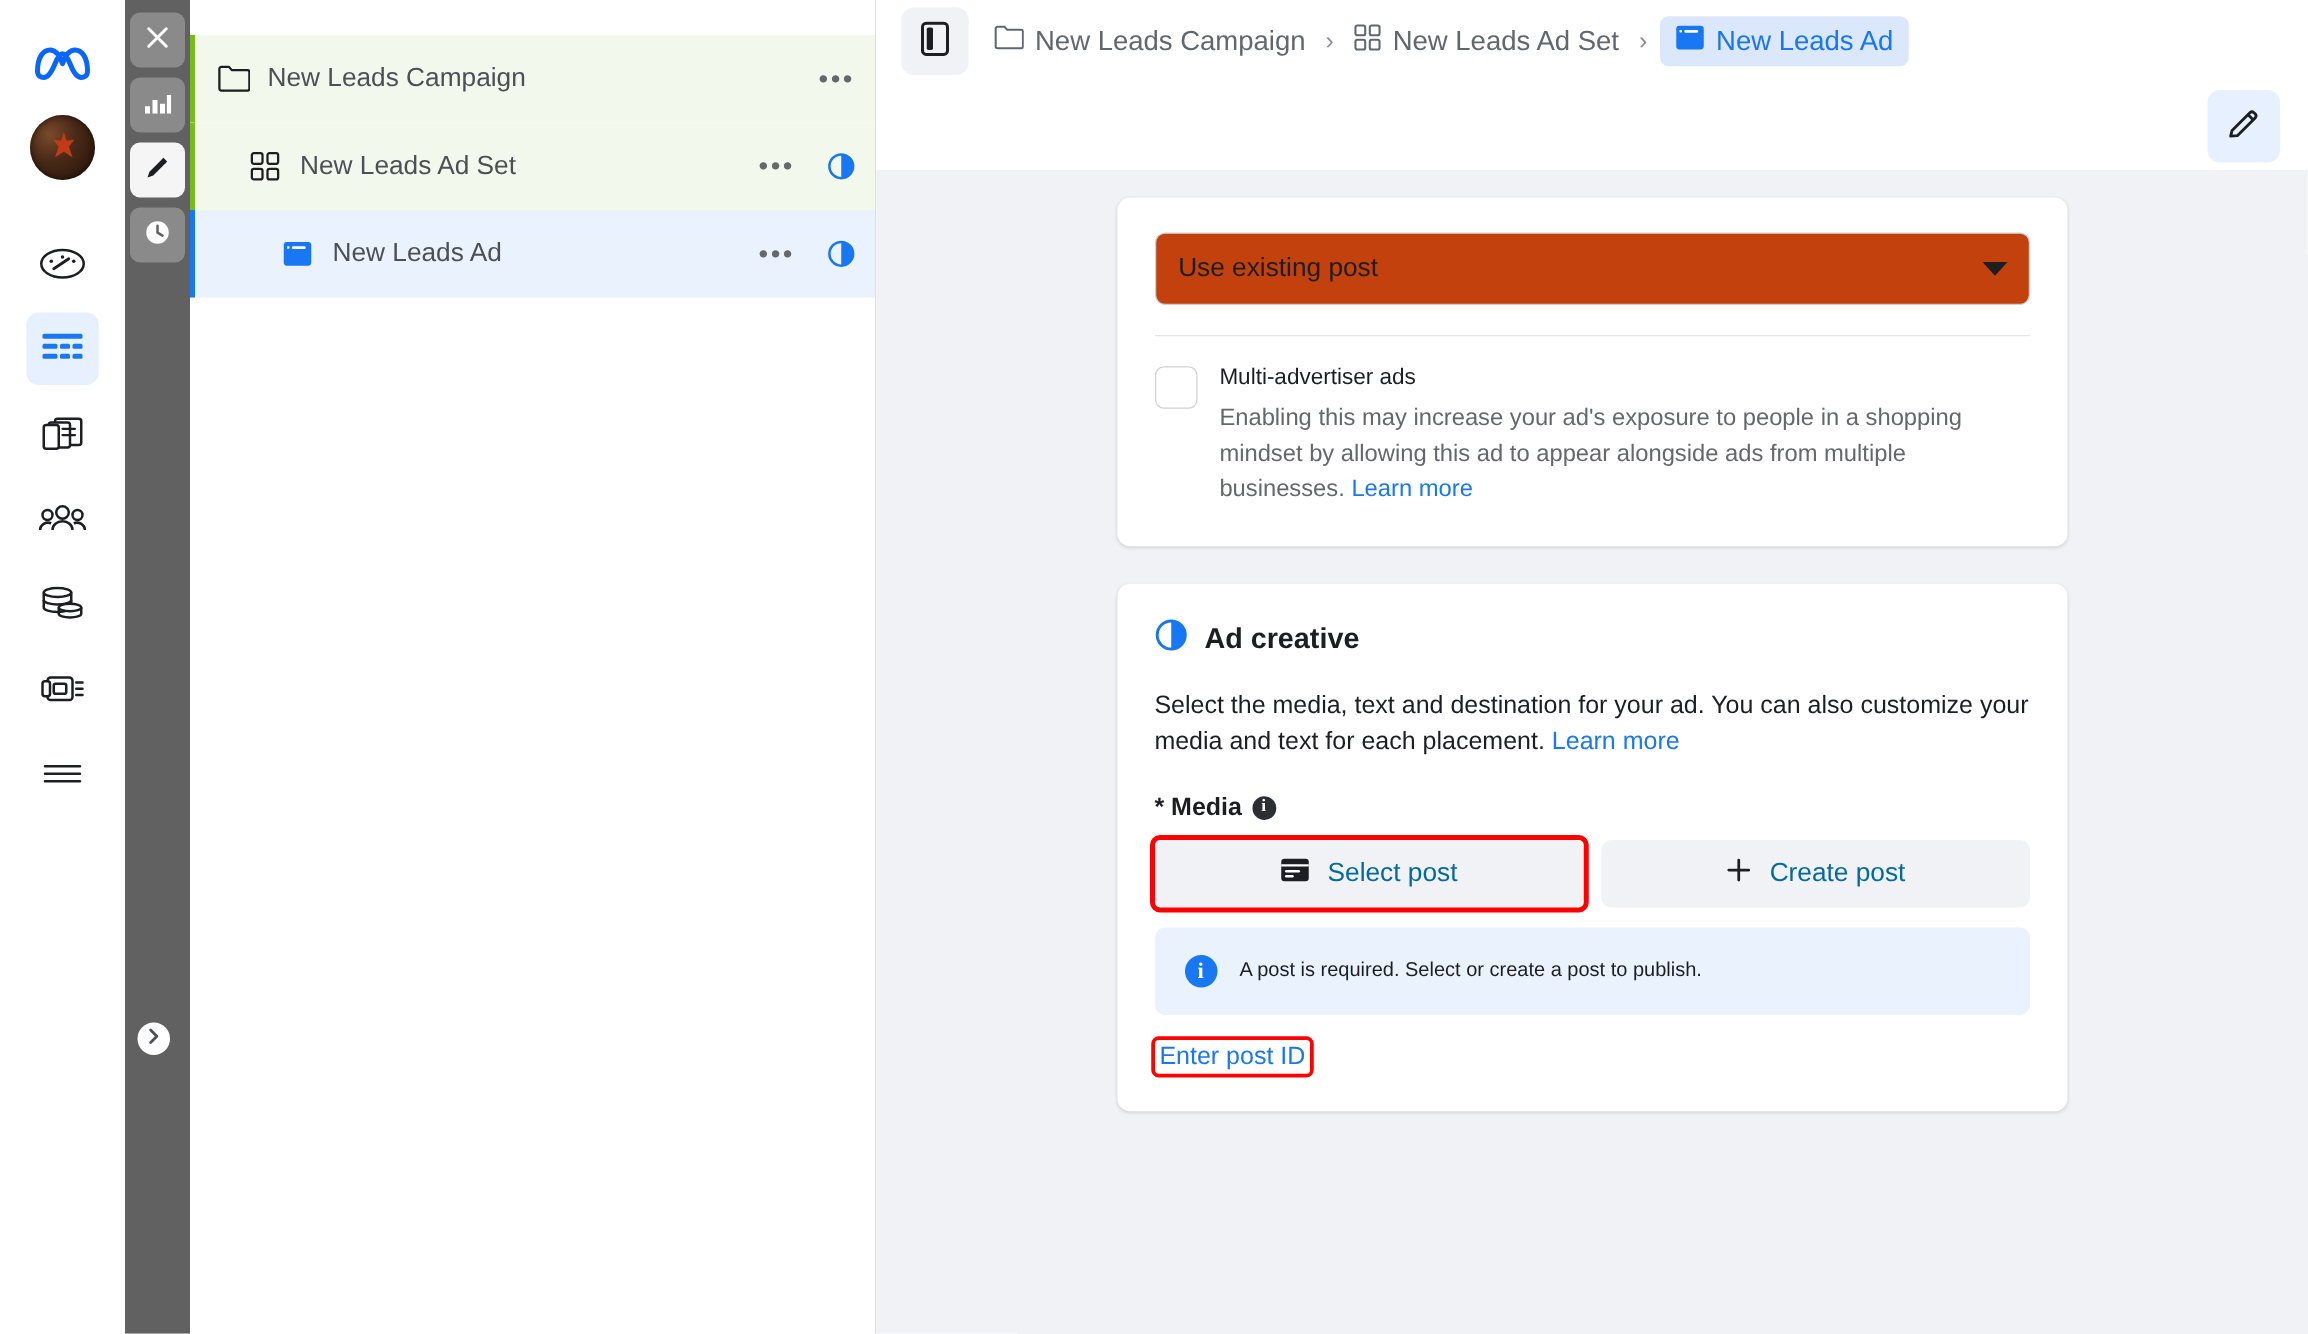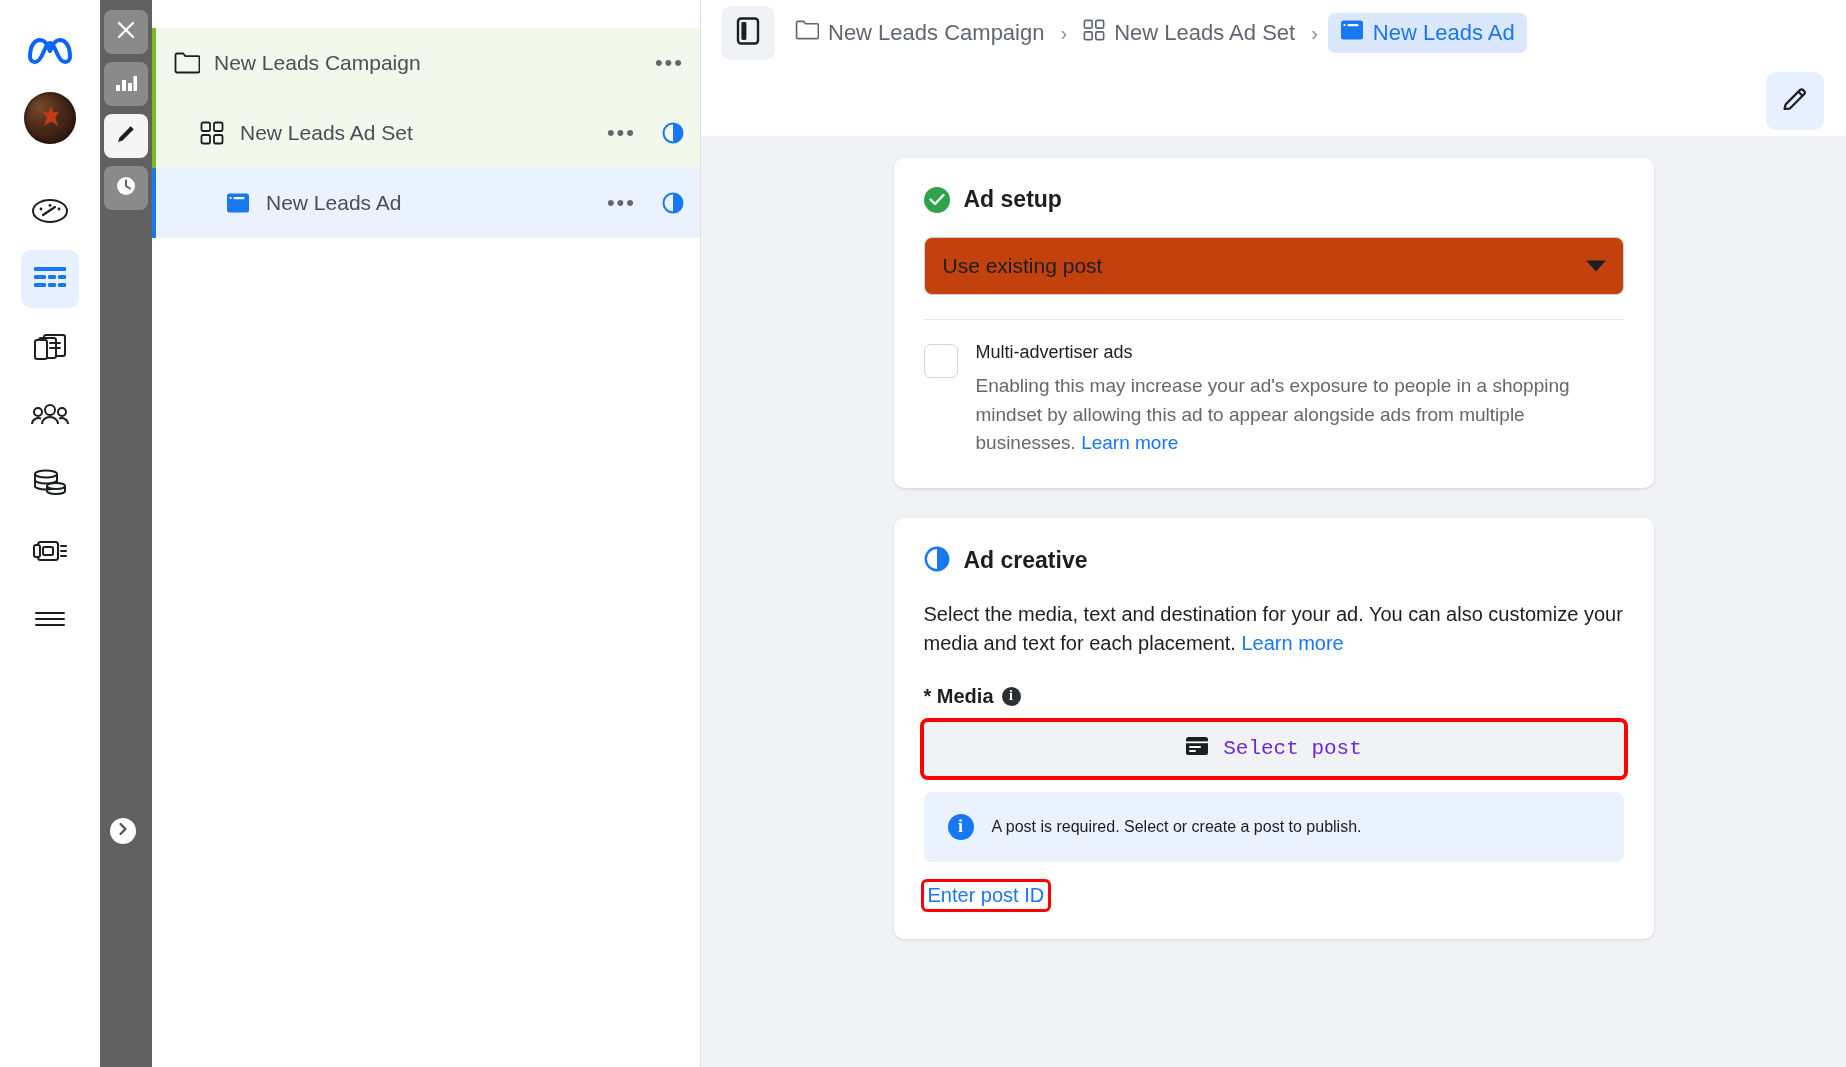--- a/index.html
+++ b/index.html
@@ -142,21 +142,21 @@
     width: 19px; height: 19px; border-radius: 50%; background: #2b2f33;
     color: #fff; font-size: 14px; font-weight: bold; display: flex;
     align-items: center; justify-content: center; font-family: "Liberation Serif", serif;
   }
 
   .media-btns { display: flex; gap: 14px; }
   .mbtn-wrap { flex: 1; position: relative; }
   .mbtn-wrap.highlight { outline: 4px solid #ff0000; border-radius: 4px; }
   .mbtn {
     width: 100%; height: 54px; background: #f0f2f5; border: none; border-radius: 8px;
-    font-size: 21px; color: #6d28d9; font-family: Liberation Mono, monospace;
+    font-size: 21px; color: #0369a1; font-family: Liberation Sans, sans-serif;
     display: flex; align-items: center; justify-content: center; gap: 14px; cursor: pointer;
   }
 
   .info-banner {
     margin-top: 16px; background: #e9f2fd; border-radius: 8px;
     padding: 22px 24px; display: flex; align-items: center; gap: 18px;
   }
   .info-circle {
     width: 26px; height: 26px; border-radius: 50%; background: #1877f2;
     color: #fff; font-size: 18px; font-weight: bold; display: flex;
@@ -418,28 +418,20 @@
             <path d="M3 20.5 L4 16.6 L16.2 4.4 a2 2 0 0 1 2.8 0 l0.8 0.8 a2 2 0 0 1 0 2.8 L7.6 20.2 Z" fill="none" stroke="#1c1e21" stroke-width="1.9" stroke-linejoin="round"></path>
             <path d="M15 5.8 L18.8 9.6" stroke="#1c1e21" stroke-width="1.9"></path>
           </svg>
         </span>
       </div>
     </div>
 
     <div class="content">
 
       <div class="card">
-        <div class="card-head">
-          <span class="check-badge">
-            <svg width="16" height="13" viewBox="0 0 16 13">
-              <path d="M1.5 6.5 L6 11 L14.5 2" stroke="#ffffff" stroke-width="2.4" fill="none" stroke-linecap="round" stroke-linejoin="round"></path>
-            </svg>
-          </span>
-          <span class="card-title">Ad setup</span>
-        </div>
 
         <div class="select-wrap">
           <div class="dropdown">Use existing post</div>
           <span class="caret"></span>
         </div>
 
         <div class="divider"></div>
 
         <div class="checkrow">
           <span class="checkbox"></span>
@@ -482,20 +474,30 @@
                   <rect x="1" y="1" width="22" height="18" rx="2.6" fill="#1c1e21"></rect>
                   <rect x="1" y="5.4" width="22" height="1.8" fill="#ffffff"></rect>
                   <rect x="4" y="10" width="12" height="2" rx="1" fill="#ffffff"></rect>
                   <rect x="4" y="14" width="7" height="2" rx="1" fill="#ffffff"></rect>
                 </svg>
               </span>
               <span>Select post</span>
             </button>
           </div>
 
+          <div class="mbtn-wrap">
+            <button class="mbtn">
+              <span>
+                <svg width="22" height="22" viewBox="0 0 22 22">
+                  <path d="M11 3 V19 M3 11 H19" stroke="#1c1e21" stroke-width="2.2" stroke-linecap="round"></path>
+                </svg>
+              </span>
+              <span>Create post</span>
+            </button>
+          </div>
         </div>
 
         <div class="info-banner">
           <span class="info-circle">i</span>
           <span class="banner-text">A post is required. Select or create a post to publish.</span>
         </div>
 
         <div class="postid-wrap">
           <span class="postid-link">Enter post ID</span>
         </div>

